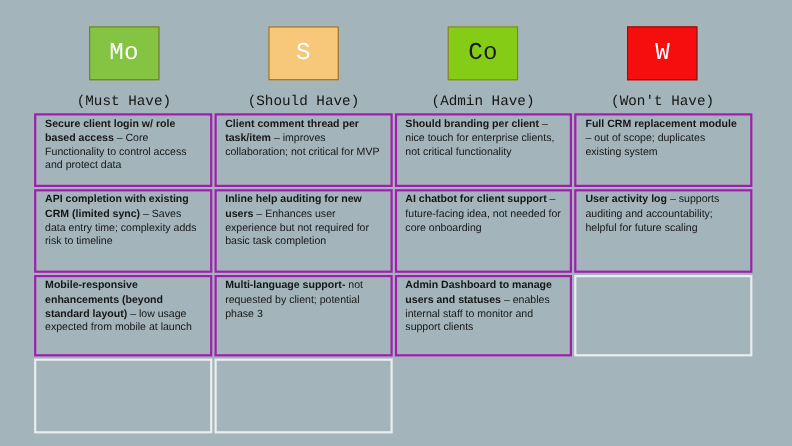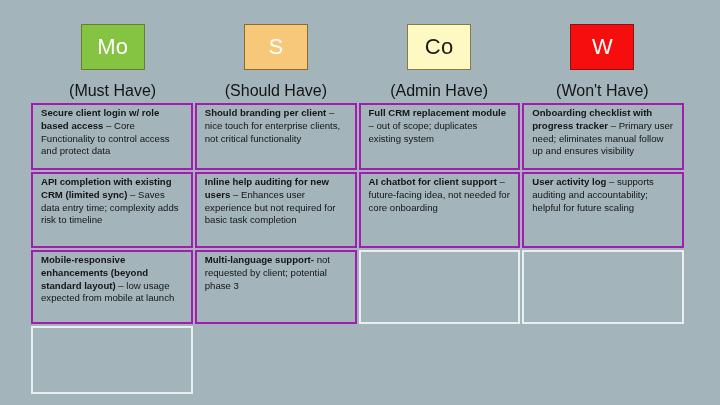--- a/index.html
+++ b/index.html
@@ -27,20 +27,21 @@
     top: 24px;
     width: 653px;
     height: 76px;
     display: flex;
   }
   .header-cell {
     flex: 1 1 0;
     display: flex;
     flex-direction: column;
     align-items: center;
+    font-family: Liberation Mono, monospace;
   }
   .badge {
     width: 64px;
     height: 49px;
     border: 1px solid #6b6b2e;
     box-sizing: border-box;
     display: flex;
     align-items: center;
     justify-content: center;
     font-size: 22px;
@@ -51,32 +52,32 @@
     background: #85c443;
     color: #ffffff;
     border-color: #6b7c2e;
   }
   .badge.should {
     background: #f7c77a;
     color: #ffffff;
     border-color: #8a6a2e;
   }
   .badge.could {
-    background: #fef9c3;
+    background: #84cc16;
     color: #1a1a1a;
     border-color: #8a7a3e;
   }
   .badge.wont {
     background: #f60d0d;
     color: #ffffff;
     border-color: #8a1212;
   }
   .badge-caption {
     margin-top: 12px;
-    font-size: 16px;
+    font-size: 13px;
     color: #141414;
     line-height: 1.1;
     white-space: nowrap;
   }
 
   
   .grid {
     position: absolute;
     left: 31px;
     top: 103px;
@@ -131,31 +132,32 @@
     <div class="header-cell">
       <div class="badge wont">W</div>
       <div class="badge-caption">(Won't Have)</div>
     </div>
 
   </div>
 
   <div class="grid">
 
     <div class="cell"><b>Secure client login w/ role based access</b><span class="rest"> – Core Functionality to control access and protect data</span></div>
+    <div class="cell"><b>Client comment thread per task/item</b><span class="rest"> – improves collaboration; not critical for MVP</span></div>
     <div class="cell"><b>Should branding per client</b><span class="rest"> – nice touch for enterprise clients, not critical functionality</span></div>
     <div class="cell"><b>Full CRM replacement module</b><span class="rest"> – out of scope; duplicates existing system</span></div>
 
-    <div class="cell"><b>Onboarding checklist with progress tracker</b><span class="rest"> – Primary user need; eliminates manual follow up and ensures visibility</span></div>
     <div class="cell"><b>API completion with existing CRM (limited sync)</b><span class="rest"> – Saves data entry time; complexity adds risk to timeline</span></div>
     <div class="cell"><b>Inline help auditing for new users</b><span class="rest"> – Enhances user experience but not required for basic task completion</span></div>
     <div class="cell"><b>AI chatbot for client support</b><span class="rest"> – future-facing idea, not needed for core onboarding</span></div>
 
     <div class="cell"><b>User activity log</b><span class="rest"> – supports auditing and accountability; helpful for future scaling</span></div>
     <div class="cell"><b>Mobile-responsive enhancements (beyond standard layout)</b><span class="rest"> – low usage expected from mobile at launch</span></div>
     <div class="cell"><b>Multi-language support-</b><span class="rest"> not requested by client; potential phase 3</span></div>
 
+    <div class="cell"><b>Admin Dashboard to manage users and statuses</b><span class="rest"> – enables internal staff to monitor and support clients</span></div>
     <div class="cell empty"></div>
     <div class="cell empty"></div>
     <div class="cell empty"></div>
 
   </div>
 
 </div>
 
 </body></html>

